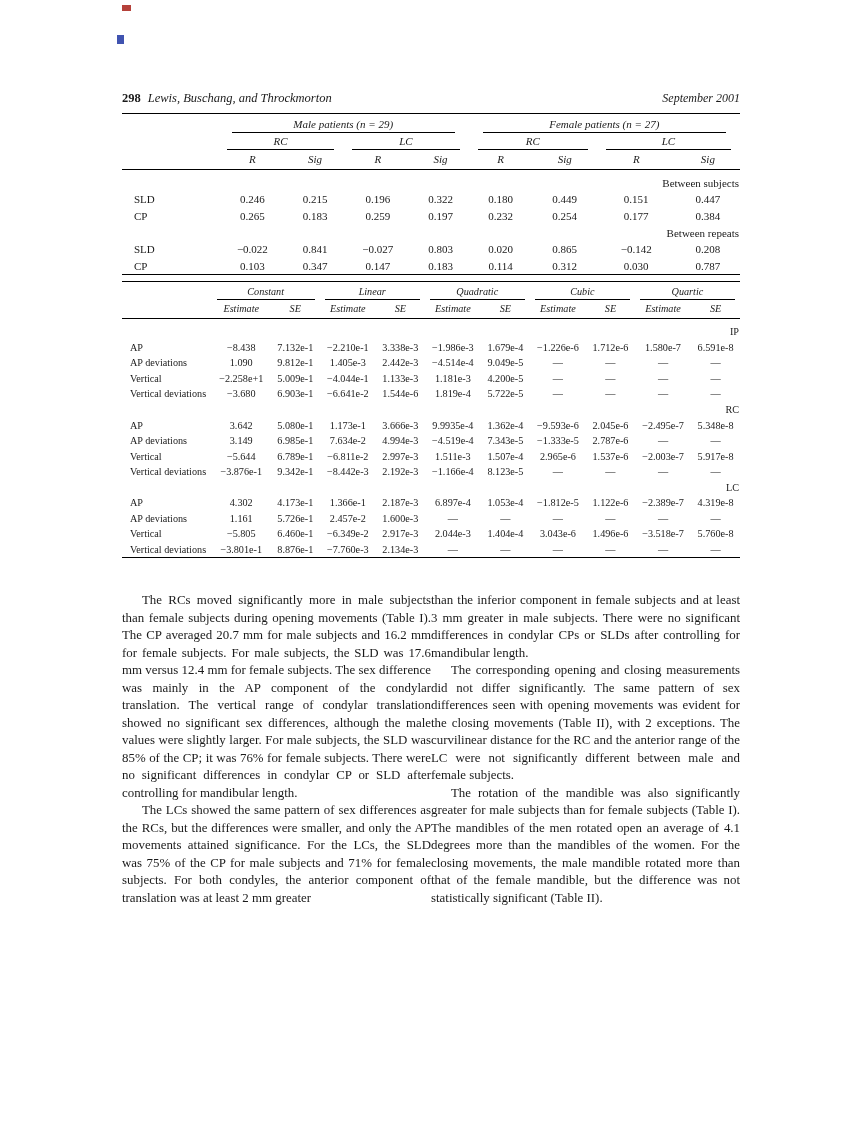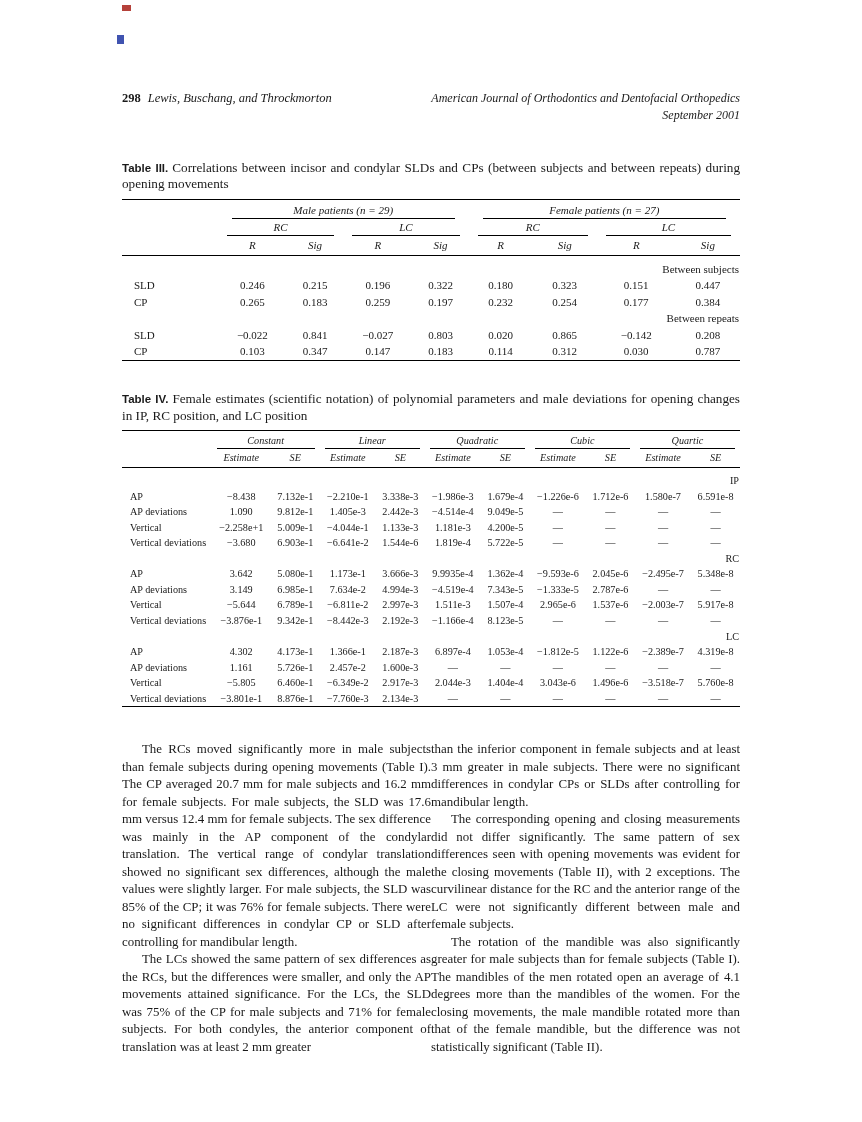--- a/index.html
+++ b/index.html
@@ -57,28 +57,24 @@
 <div class="page">
 
   <div class="artifact artifact-red"></div>
   <div class="artifact artifact-blue"></div>
 
   <header class="running-head">
     <div class="rh-left">
       <span class="page-num">298</span><span class="authors">Lewis, Buschang, and Throckmorton</span>
     </div>
     <div class="rh-right">
-      <div class="journal">American Journal of Orthodontics and Dentofacial Orthopedics</div>
       <div class="issue">September 2001</div>
     </div>
   </header>
 
-  <div class="caption t3-caption">
-    <span class="cap-label">Table III.</span><span class="cap-text">Correlations between incisor and condylar SLDs and CPs (between subjects and between repeats) during opening movements</span>
-  </div>
   <div class="twrap t3">
       <table>
         <colgroup>
           <col class="stubcol">
           <col class="datacol">
           <col class="datacol">
           <col class="datacol">
           <col class="datacol">
           <col class="datacol">
           <col class="datacol">
@@ -126,21 +122,21 @@
           <tr>
             <td colspan="9" class="section">Between subjects</td>
           </tr>
           <tr>
             <td class="rowlabel">SLD</td>
             <td class="val">0.246</td>
             <td class="val">0.215</td>
             <td class="val">0.196</td>
             <td class="val">0.322</td>
             <td class="val">0.180</td>
-            <td class="val">0.323</td>
+            <td class="val">0.449</td>
             <td class="val">0.151</td>
             <td class="val">0.447</td>
           </tr>
           <tr>
             <td class="rowlabel">CP</td>
             <td class="val">0.265</td>
             <td class="val">0.183</td>
             <td class="val">0.259</td>
             <td class="val">0.197</td>
             <td class="val">0.232</td>
@@ -170,23 +166,20 @@
             <td class="val">0.183</td>
             <td class="val">0.114</td>
             <td class="val">0.312</td>
             <td class="val">0.030</td>
             <td class="val">0.787</td>
           </tr>
         </tbody>
       </table>
     </div>
 
-  <div class="caption t4-caption">
-    <span class="cap-label">Table IV.</span><span class="cap-text">Female estimates (scientific notation) of polynomial parameters and male deviations for opening changes in IP, RC position, and LC position</span>
-  </div>
   <div class="twrap t4">
       <table>
         <colgroup>
           <col class="stubcol">
           <col class="datacol">
           <col class="datacol">
           <col class="datacol">
           <col class="datacol">
           <col class="datacol">
           <col class="datacol">

